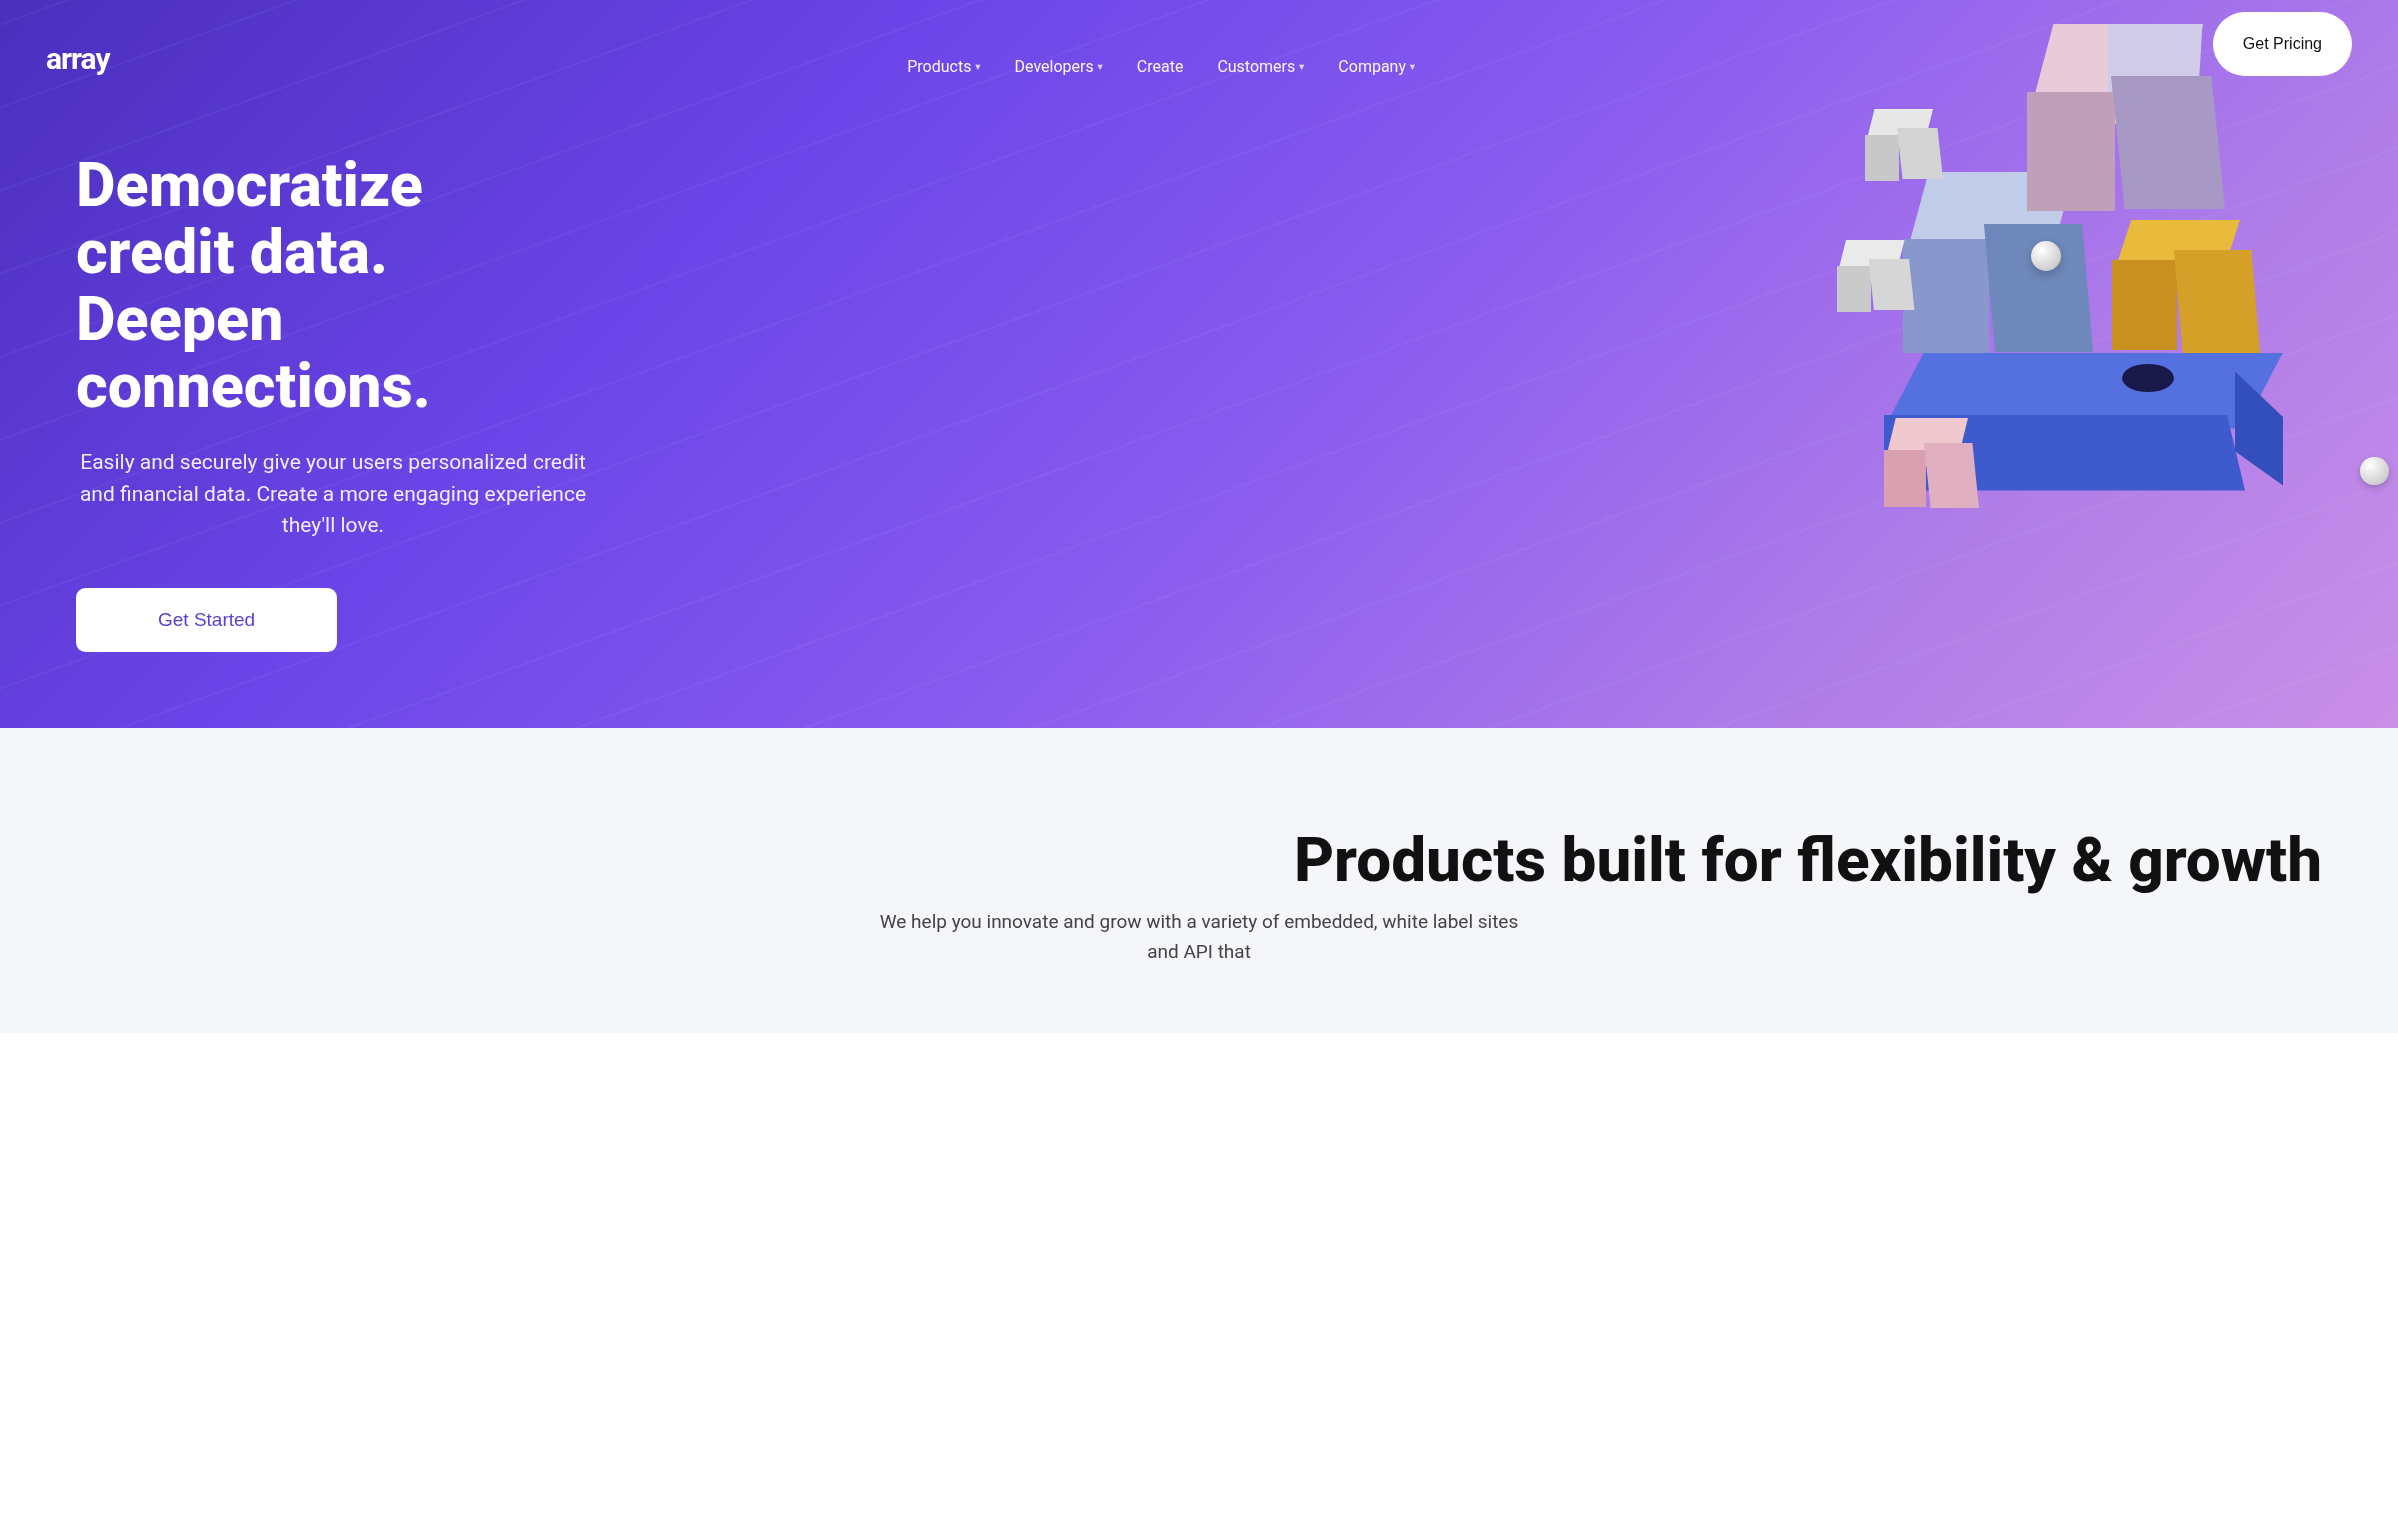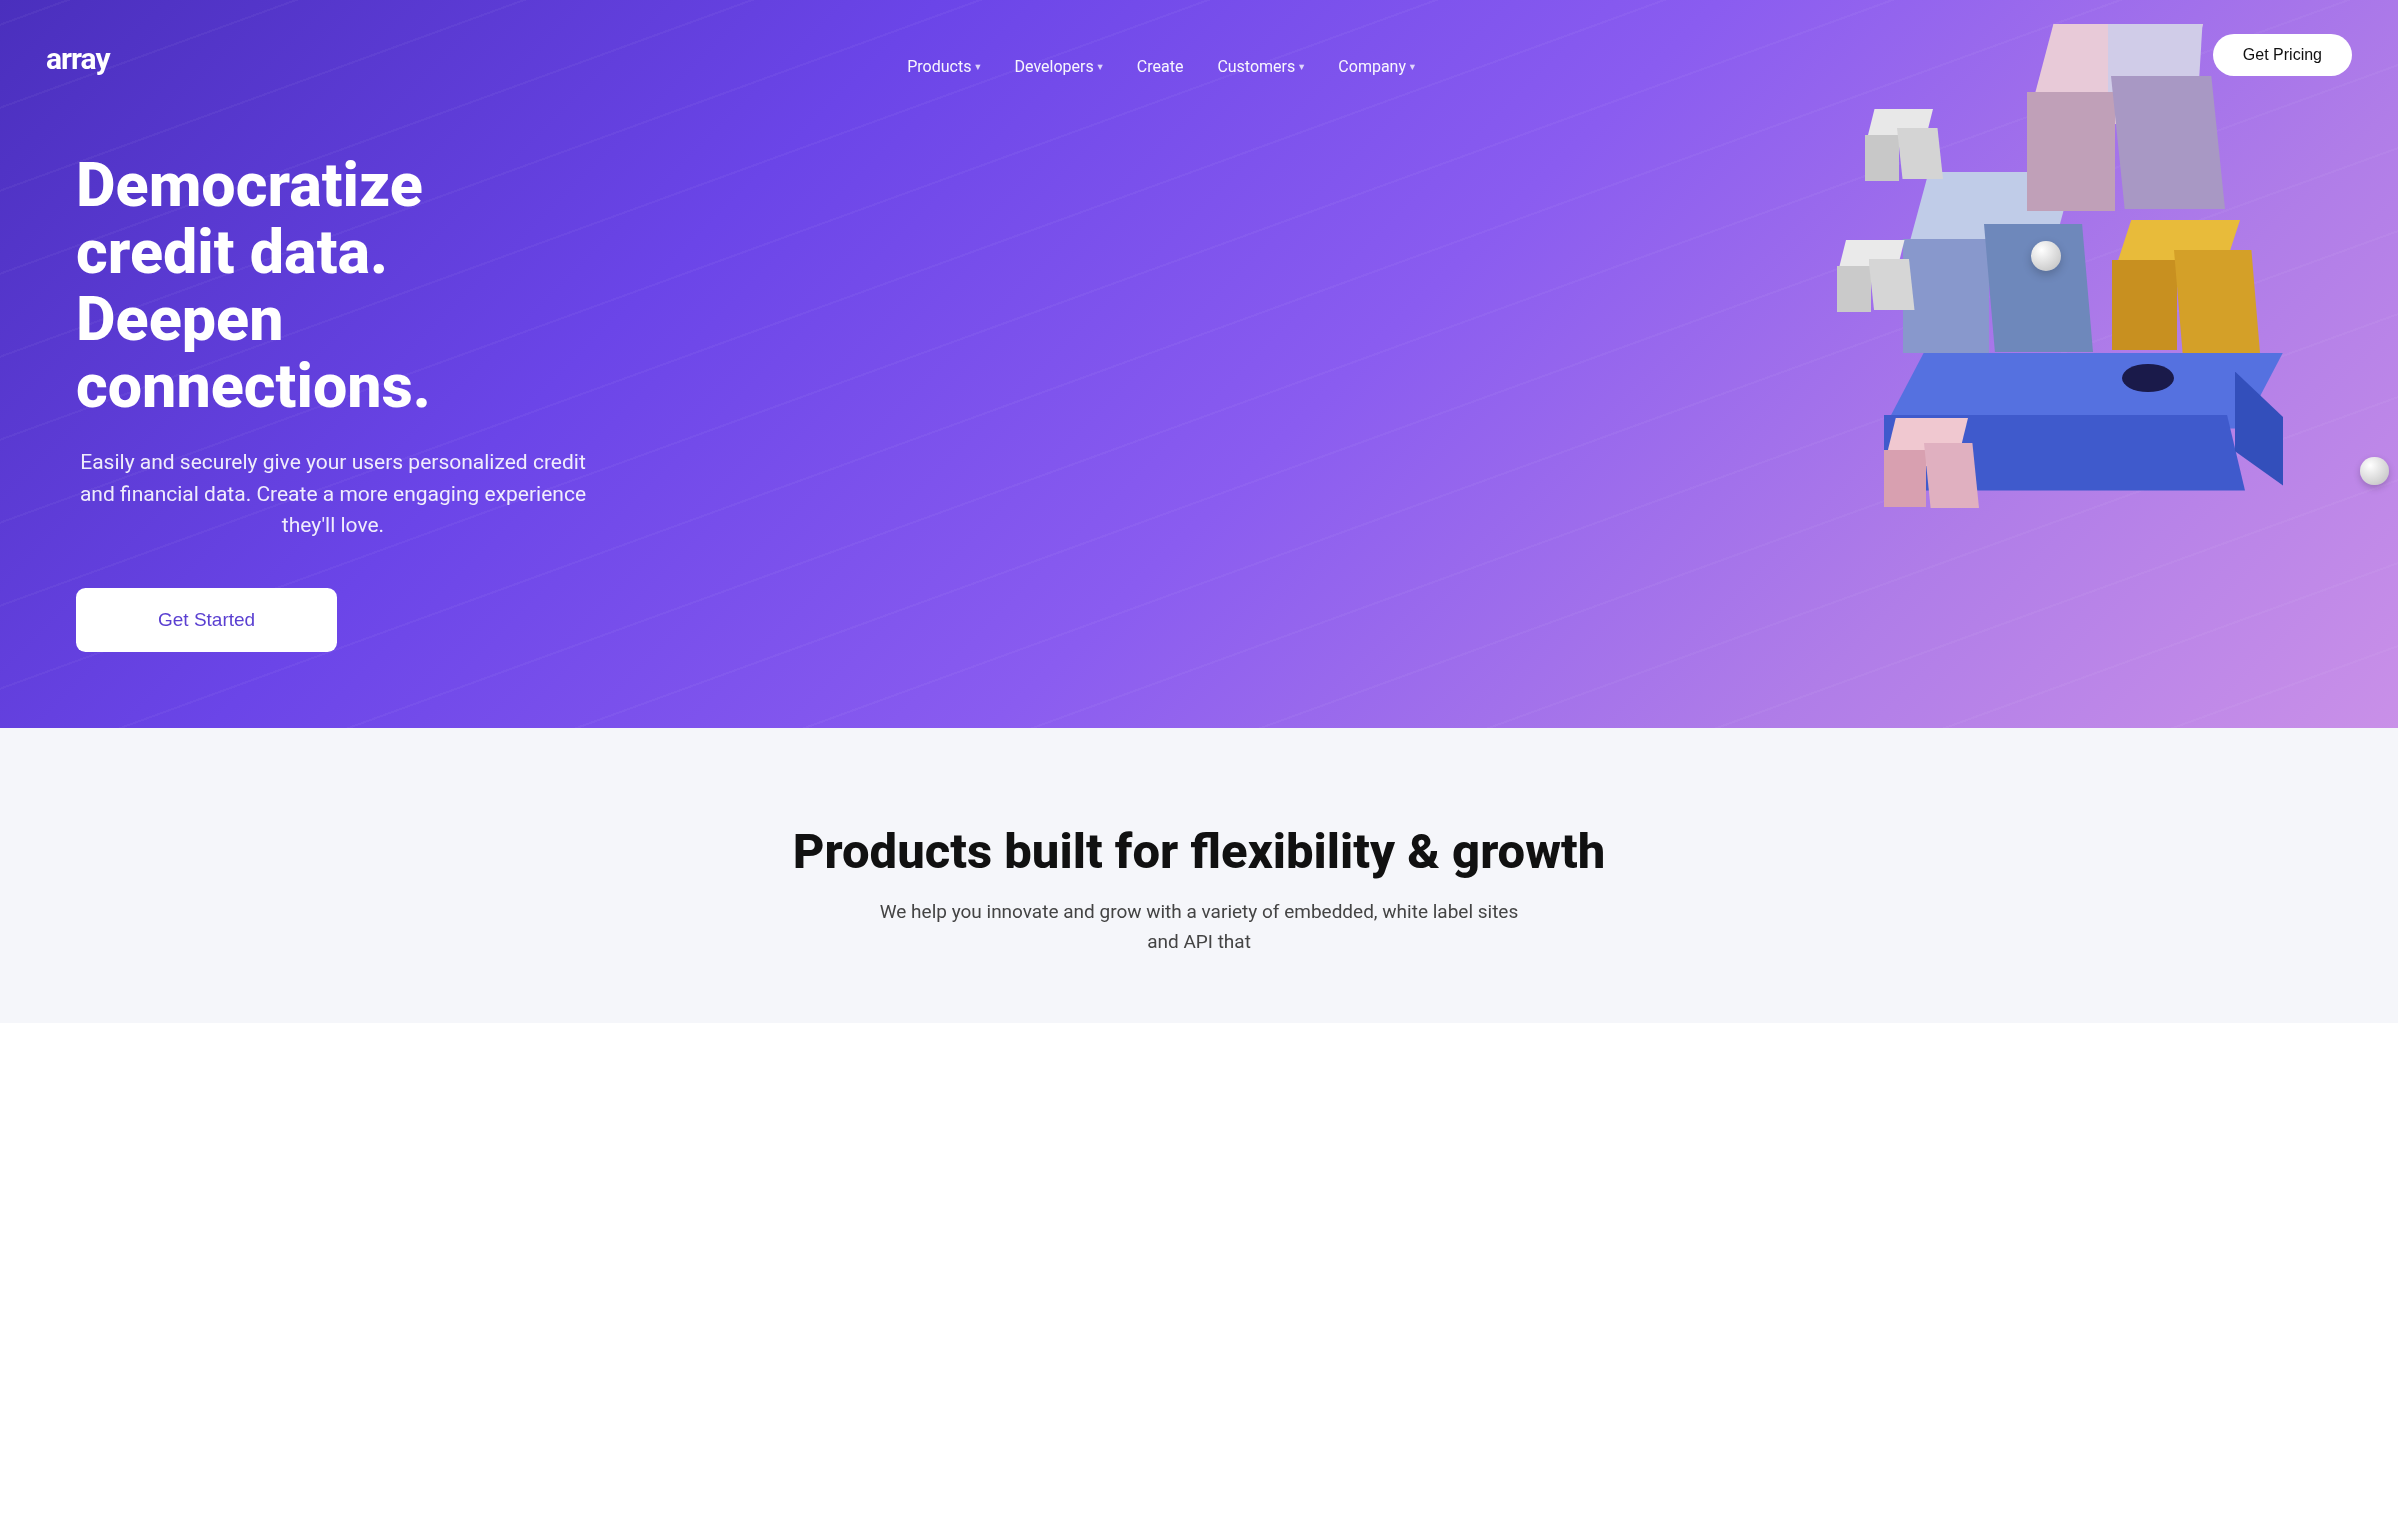--- a/index.html
+++ b/index.html
@@ -40,21 +40,21 @@
     }
     .chevron {
       font-size: 10.5px;
       opacity: 0.8;
     }
     .nav-cta {
       background: #fff;
       color: #111;
       border: none;
       border-radius: 48px;
-      padding: 12px 30px;
+      padding: 23px 30px;
       font-size: 16px;
       font-weight: 500;
       cursor: pointer;
       white-space: nowrap;
     }
 
     
     .hero {
       width: 100%;
       min-height: 628px;
@@ -144,24 +144,25 @@
       border-radius: 50%;
     }
 
     
     .products-section {
       background: #f5f6fa;
       padding: 95px 76px 57px;
       text-align: center;
     }
     .products-section-title {
-      font-size: 49px;
+      font-size: 62px;
       font-weight: 800;
       color: #111;
-      margin-bottom: 17px;
+      margin-bottom: 11px;
+      text-align: right;
     }
     .products-section-subtitle {
       font-size: 19px;
       color: #444;
       max-width: 666px;
       margin: 8px auto;
       line-height: 1.6;
     }
   </style>
 </head>

